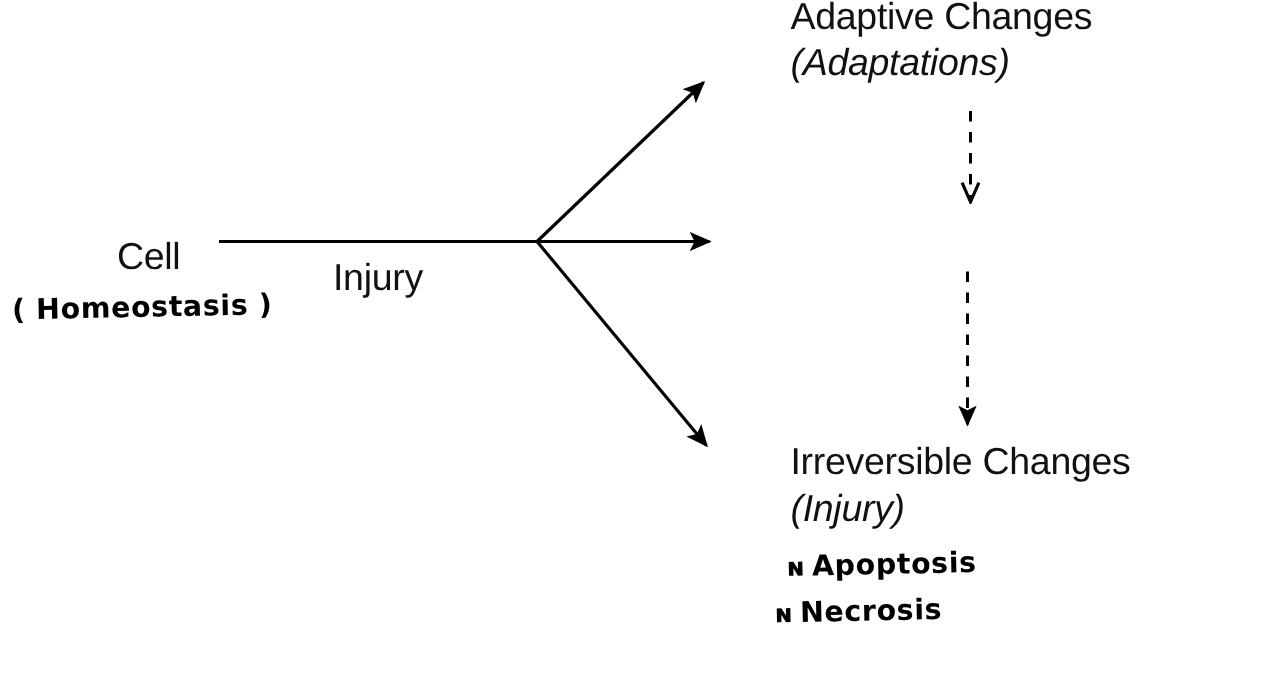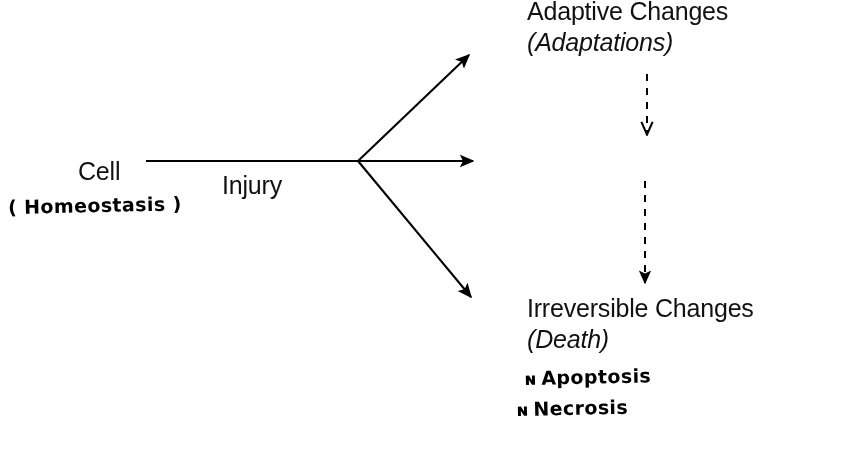--- a/index.html
+++ b/index.html
@@ -112,21 +112,21 @@
 
 
   <div class="abs" id="adaptive-block">
     <div class="printed">Adaptive Changes</div>
     <div class="printed italic sub">(Adaptations)</div>
   </div>
 
 
   <div class="abs" id="irreversible-block">
     <div class="printed">Irreversible Changes</div>
-    <div class="printed italic sub">(Death)</div>
+    <div class="printed italic sub">(Injury)</div>
   </div>
 
   <div class="abs" id="death-modes">
     <div class="hand">
       <span class="hand-bullet">и</span><span>Apoptosis</span>
     </div>
     <div class="hand row2">
       <span class="hand-bullet">и</span><span>Necrosis</span>
     </div>
   </div>

